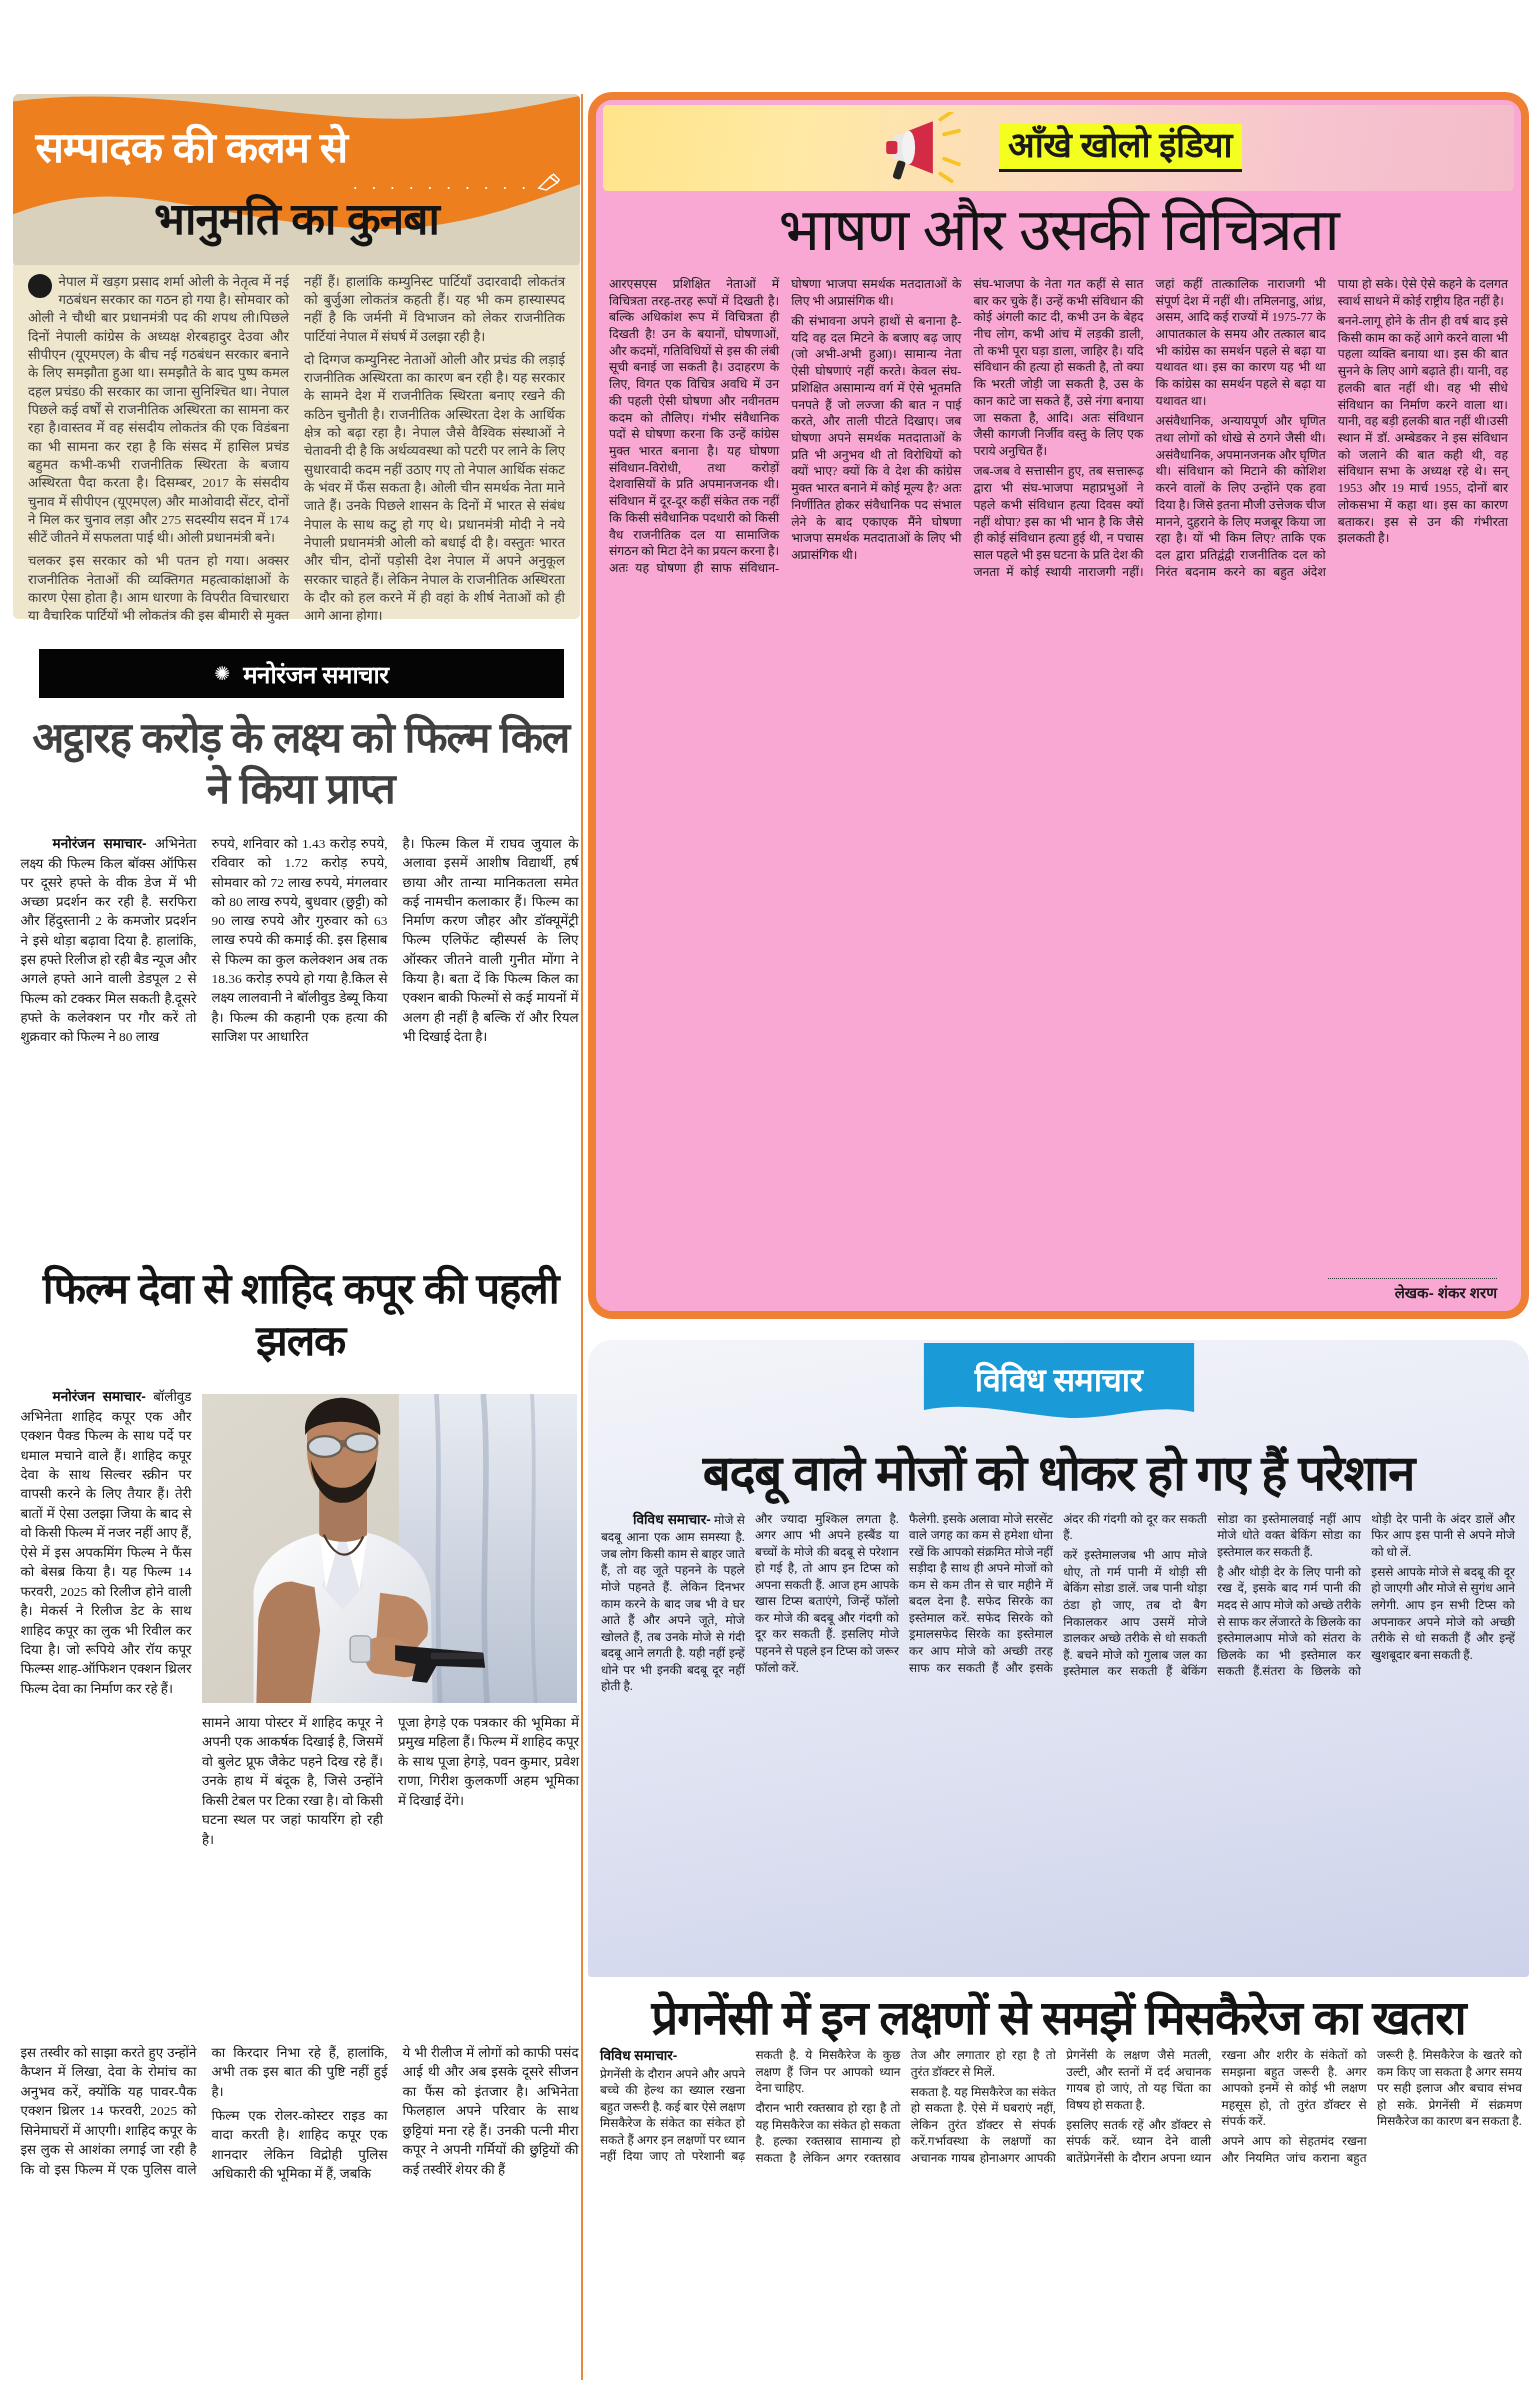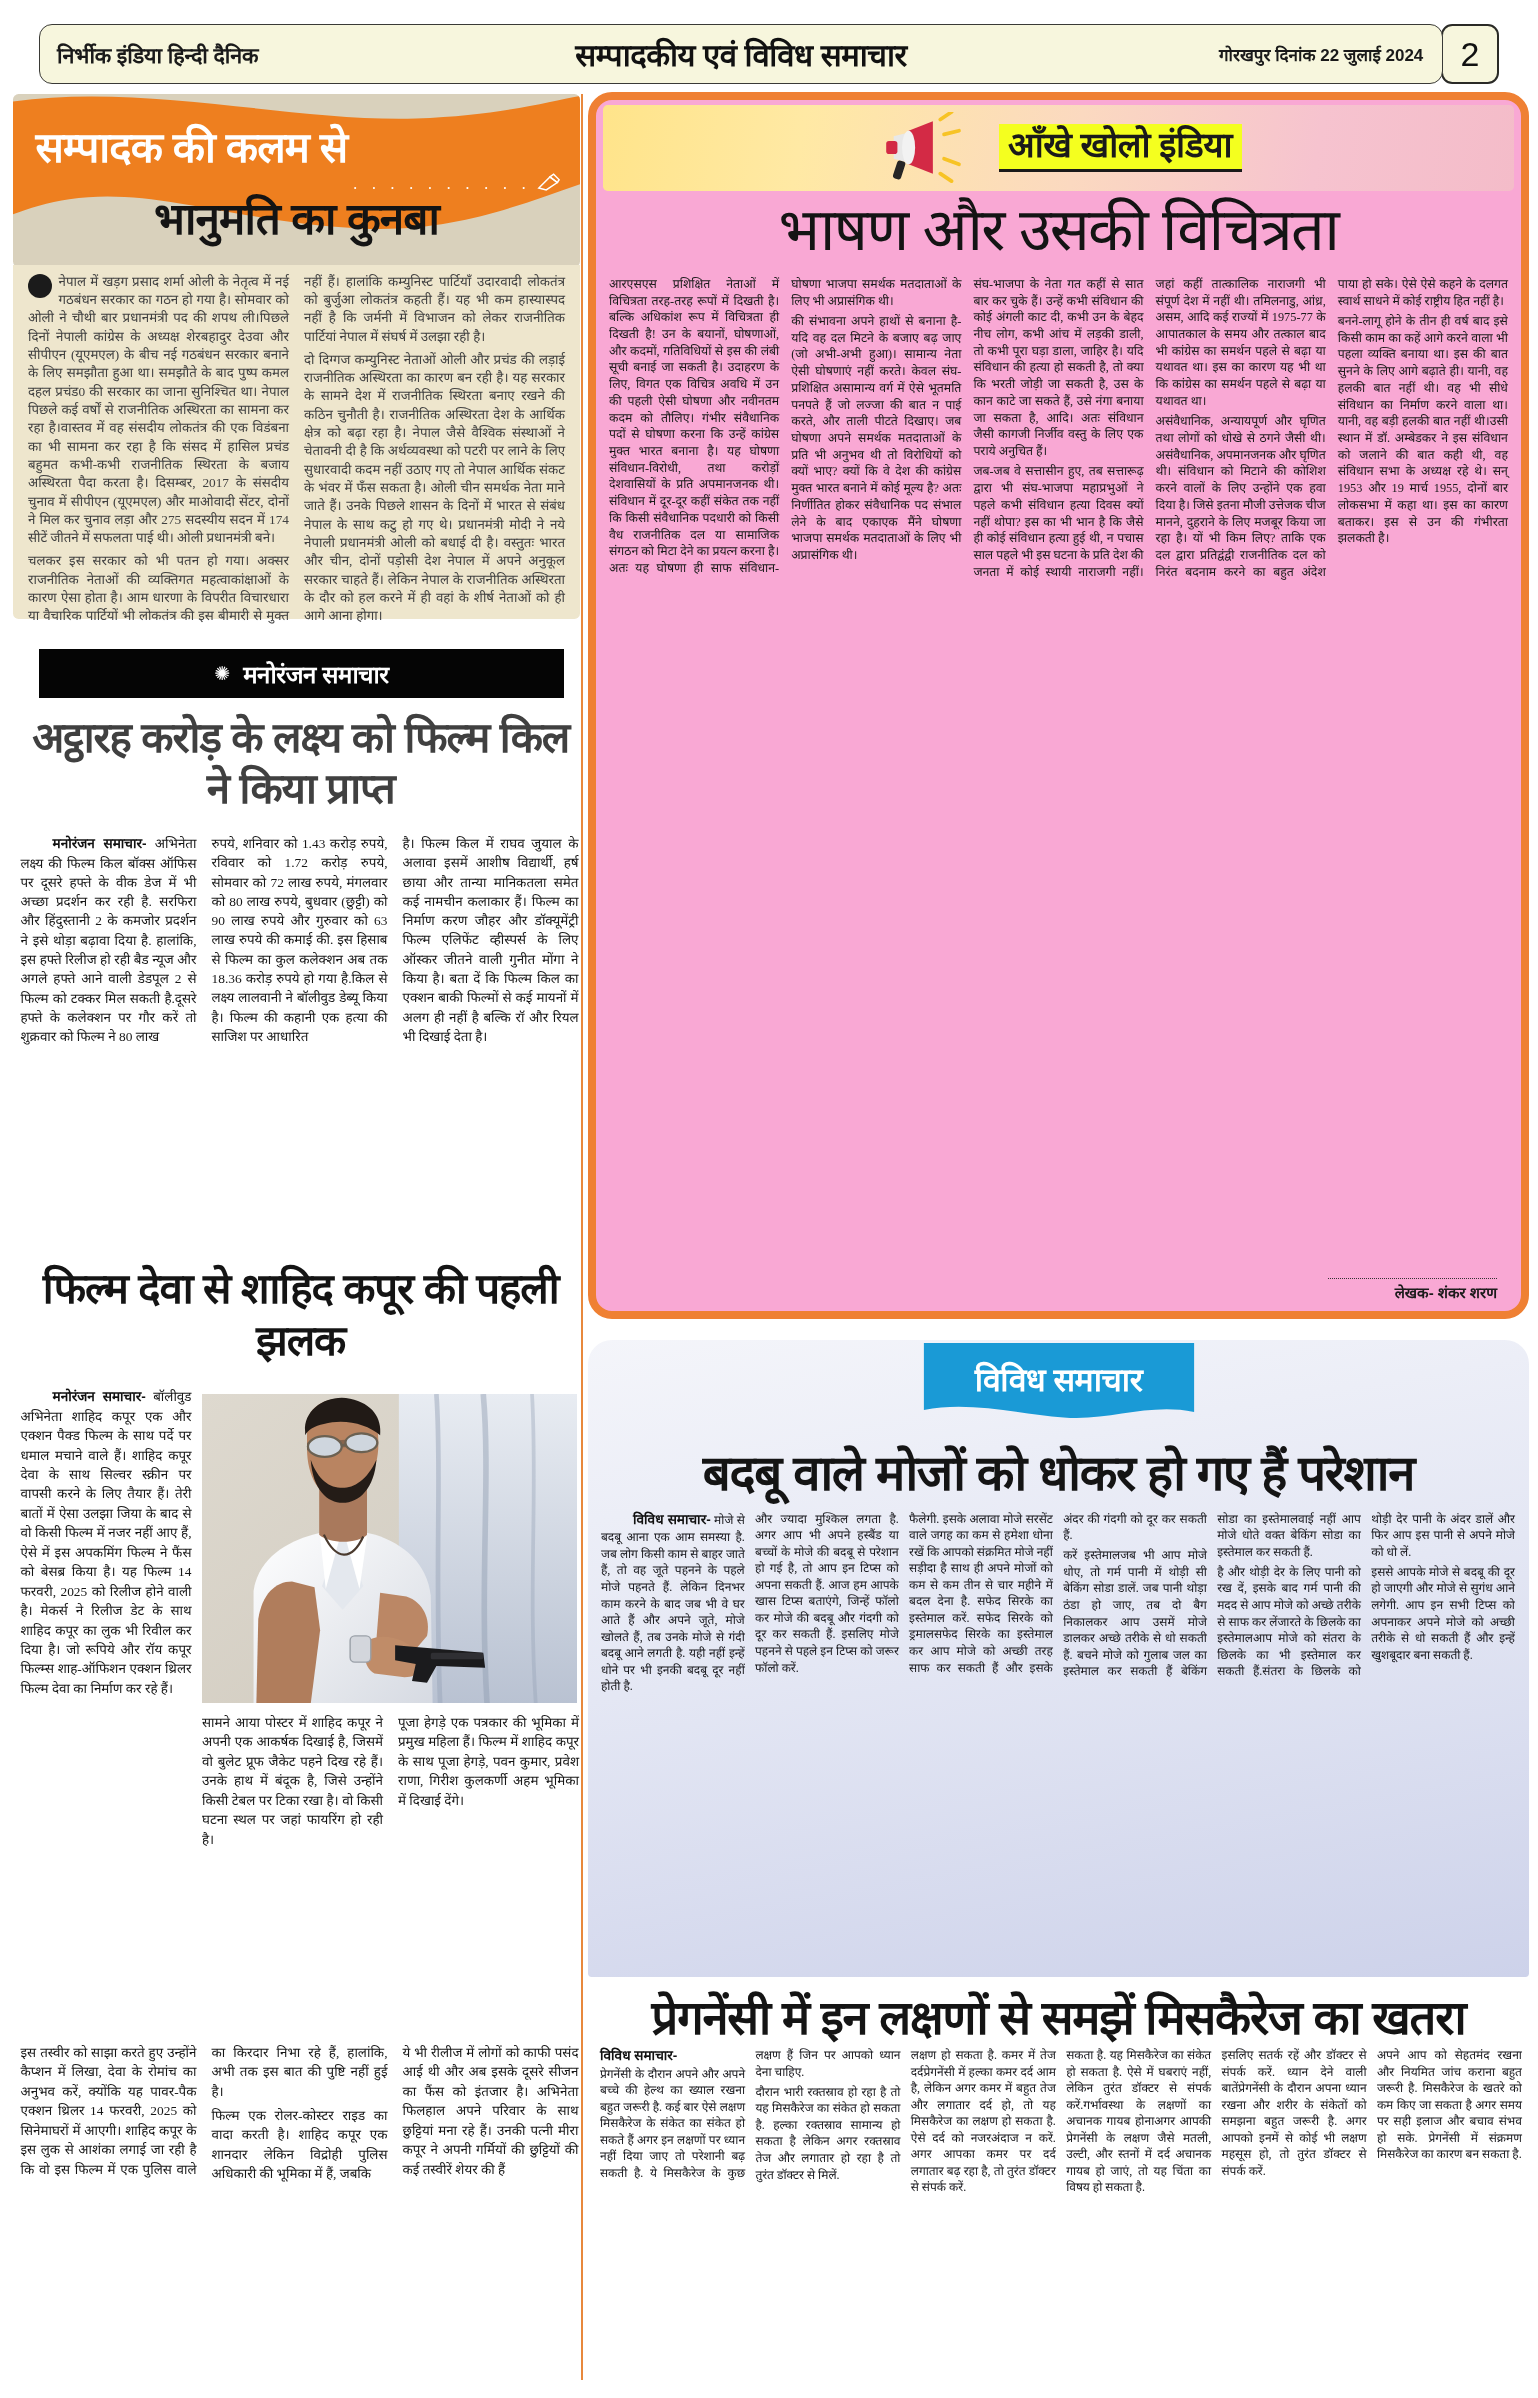--- a/index.html
+++ b/index.html
@@ -490,28 +490,20 @@
     width: 1.9px;
     height: 2286px;
     background: #e8883c;
   }
 </style>
 </head>
 <body>
 
 <div class="page">
 
-  <div class="masthead">
-    <div class="masthead-bar">
-      <div class="mh-paper-name">निर्भीक इंडिया हिन्दी दैनिक</div>
-      <div class="mh-title">सम्पादकीय एवं विविध समाचार</div>
-      <div class="mh-place">गोरखपुर दिनांक 22 जुलाई 2024</div>
-    </div>
-    <div class="mh-pageno">2</div>
-  </div>
 
   <div class="vdiv"></div>
 
   <div class="left-col">
 
     <div class="ed-banner">
       <svg class="swoosh" viewBox="0 0 605 150" preserveAspectRatio="none">
         <path d="M0,8 C140,-12 300,30 430,26 C520,23 570,8 605,2 L605,96 C540,118 470,148 370,143 C240,137 150,98 60,112 C38,115 16,122 0,128 Z" fill="#ee7f1f"></path>
       </svg>
       <div class="ed-banner-text">सम्पादक की कलम से</div>
@@ -667,20 +659,19 @@
         <p>है और थोड़ी देर के लिए पानी को रख दें, इसके बाद गर्म पानी की मदद से आप मोजे को अच्छे तरीके से साफ कर लेंजारते के छिलके का इस्तेमालआप मोजे को संतरा के छिलके का भी इस्तेमाल कर सकती हैं.संतरा के छिलके को थोड़ी देर पानी के अंदर डालें और फिर आप इस पानी से अपने मोजे को धो लें.</p>
         <p>इससे आपके मोजे से बदबू की दूर हो जाएगी और मोजे से सुगंध आने लगेगी. आप इन सभी टिप्स को अपनाकर अपने मोजे को अच्छी तरीके से धो सकती हैं और इन्हें खुशबूदार बना सकती हैं.</p>
       </div>
     </div>
   </div>
 
   <div class="preg-headline">प्रेगनेंसी में इन लक्षणों से समझें मिसकैरेज का खतरा</div>
   <div class="preg-body">
     <p><span class="kicker">विविध समाचार-</span><br><span>प्रेगनेंसी के दौरान अपने और अपने बच्चे की हेल्थ का ख्याल रखना बहुत जरूरी है. कई बार ऐसे लक्षण मिसकैरेज के संकेत का संकेत हो सकते हैं अगर इन लक्षणों पर ध्यान नहीं दिया जाए तो परेशानी बढ़ सकती है. ये मिसकैरेज के कुछ लक्षण हैं जिन पर आपको ध्यान देना चाहिए.</span></p>
     <p>दौरान भारी रक्तस्राव हो रहा है तो यह मिसकैरेज का संकेत हो सकता है. हल्का रक्तस्राव सामान्य हो सकता है लेकिन अगर रक्तस्राव तेज और लगातार हो रहा है तो तुरंत डॉक्टर से मिलें.</p>
-    <p>लक्षण हो सकता है. कमर में तेज दर्दप्रेगनेंसी में हल्का कमर दर्द आम है, लेकिन अगर कमर में बहुत तेज और लगातार दर्द हो, तो यह मिसकैरेज का लक्षण हो सकता है. ऐसे दर्द को नजरअंदाज न करें. अगर आपका कमर पर दर्द लगातार बढ़ रहा है, तो तुरंत डॉक्टर से संपर्क करें.</p>
     <p>सकता है. यह मिसकैरेज का संकेत हो सकता है. ऐसे में घबराएं नहीं, लेकिन तुरंत डॉक्टर से संपर्क करें.गर्भावस्था के लक्षणों का अचानक गायब होनाअगर आपकी प्रेगनेंसी के लक्षण जैसे मतली, उल्टी, और स्तनों में दर्द अचानक गायब हो जाएं, तो यह चिंता का विषय हो सकता है.</p>
     <p>इसलिए सतर्क रहें और डॉक्टर से संपर्क करें. ध्यान देने वाली बातेंप्रेगनेंसी के दौरान अपना ध्यान रखना और शरीर के संकेतों को समझना बहुत जरूरी है. अगर आपको इनमें से कोई भी लक्षण महसूस हो, तो तुरंत डॉक्टर से संपर्क करें.</p>
     <p>अपने आप को सेहतमंद रखना और नियमित जांच कराना बहुत जरूरी है. मिसकैरेज के खतरे को कम किए जा सकता है अगर समय पर सही इलाज और बचाव संभव हो सके. प्रेगनेंसी में संक्रमण मिसकैरेज का कारण बन सकता है.</p>
   </div>
 
 </div>
 
 
 </body></html>

